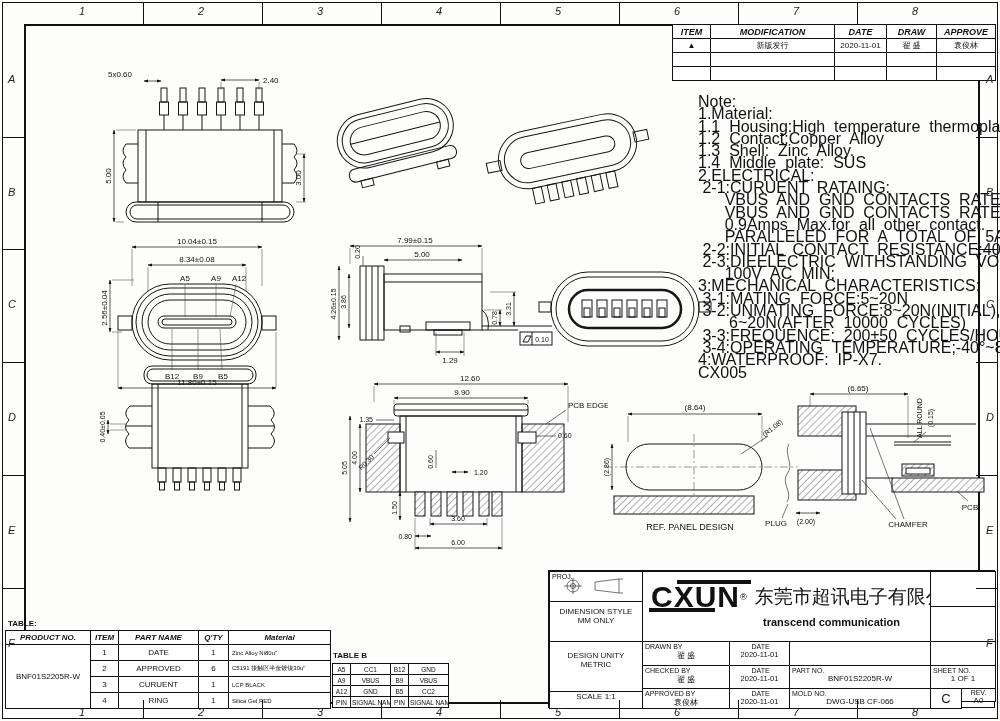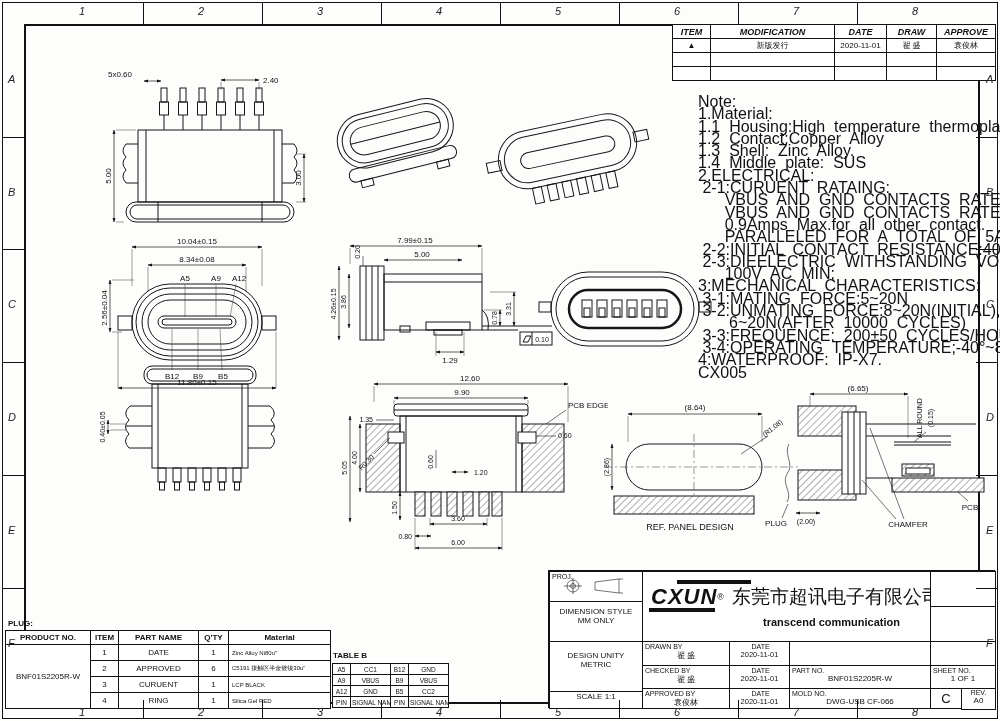--- a/index.html
+++ b/index.html
@@ -19,38 +19,38 @@
   .cl{stroke:#333;stroke-width:.5;fill:none;stroke-dasharray:8 3 2 3;}
   .sh{fill:url(#hatch);stroke:#161616;stroke-width:1;}
   .wf{fill:#fff;stroke:#161616;stroke-width:1;}
   #notes{position:absolute;left:698px;top:96px;width:285px;font-size:16px;line-height:12.3px;white-space:pre;letter-spacing:0;}
   table{border-collapse:collapse;position:absolute;background:#fff;table-layout:fixed;}
   td,th{border:1px solid #111;padding:0 1px;font-weight:normal;text-align:center;overflow:hidden;white-space:nowrap;}
   #rev-table{left:672px;top:24px;width:323px;}
   #rev-table th{font-style:italic;font-weight:bold;font-size:9px;height:13px;}
   #rev-table td{font-size:8px;height:13px;}
   #parts-table{left:5px;top:630px;width:325px;}
-  #parts-table th{font-size:8px;font-weight:bold;height:13px;}
+  #parts-table th{font-size:8px;font-weight:bold;height:13px;font-style:italic;}
   #parts-table td{font-size:8px;height:15px;}
   #parts-table td.mat{font-size:6px;text-align:left;padding-left:3px;}
   #tableb{left:332px;top:663px;width:116px;}
   #tableb td{font-size:6.5px;height:10px;}
   .lbl{position:absolute;font-size:8px;font-weight:bold;}
   #tol{position:absolute;left:452px;top:630px;width:96px;height:78px;border:1px solid #111;background:#fff;box-sizing:border-box;}
   #tol .hd{height:37px;border-bottom:1px solid #111;font-size:7.5px;text-align:center;white-space:pre-line;padding-top:2px;box-sizing:border-box;}
   #tol .row{height:13px;border-bottom:1px solid #111;font-size:7.5px;display:flex;box-sizing:border-box;}
   #tol .row .val{width:52px;border-right:1px solid #111;padding:1px 0 0 3px;box-sizing:border-box;}
   #tb{position:absolute;left:548px;top:570px;width:447px;height:138px;background:#fff;border:1.5px solid #111;box-sizing:border-box;font-size:8px;}
   .cell{position:absolute;border:1px solid #111;box-sizing:border-box;background:#fff;}
   .cl-lab{font-size:7px;display:block;text-align:left;padding:1px 0 0 2px;}
   .cl-val{display:block;text-align:center;}
   #caption{position:absolute;left:390px;top:538px;white-space:nowrap;}
   #caption .big{font-size:17px;letter-spacing:5px;}
   #caption .cn{font-size:10px;font-weight:bold;margin-left:6px;}
-  .logo{font-style:italic;font-weight:bold;font-size:22px;letter-spacing:1px;line-height:30px;position:relative;}
+  .logo{font-weight:bold;font-size:30px;letter-spacing:1px;line-height:30px;position:relative;}
   .logo .bar1{position:absolute;left:26px;top:-2px;width:74px;height:4px;background:#111;}
   .logo .bar2{position:absolute;left:-2px;bottom:0px;width:66px;height:4px;background:#111;}
   .reg{font-size:9px;vertical-align:super;font-style:normal;}
 </style>
 </head>
 <body>
 
 <div id="sheet">
 
   <svg width="0" height="0" style="position:absolute">
@@ -454,21 +454,21 @@
     <line class="sd" x1="118" y1="139" x2="84" y2="48"></line>
     <line class="dl" x1="10" y1="133" x2="34" y2="133"></line>
     <text x="72" y="11" text-anchor="middle">(6.65)</text>
     <text x="136" y="38" text-anchor="middle" class="t7" transform="rotate(-90 136 38)">ALL ROUND</text>
     <text x="147" y="38" text-anchor="middle" class="t7" transform="rotate(-90 147 38)">(0.15)</text>
     <text x="184" y="130" text-anchor="middle">PCB</text>
     <text x="122" y="147" text-anchor="middle">CHAMFER</text>
     <text x="20" y="144" text-anchor="middle" class="t7">(2.00)</text>
   </svg>
 
-  <div class="lbl" style="left:8px;top:619px">PLUG:</div>
+  <div class="lbl" style="left:8px;top:619px">TABLE:</div>
   <table id="parts-table">
     <colgroup>
         <col style="width:85px">
         <col style="width:28px">
         <col style="width:80px">
         <col style="width:30px">
         <col style="width:102px">
       </colgroup>
     <tbody>
         <tr>
@@ -615,21 +615,21 @@
       <span class="cl-lab" style="text-align:center">DATE</span>
       <span class="cl-val" style="font-size:7.5px">2020-11-01</span>
     </div>
     <div class="cell" style="left:240px;top:117px;width:142px;height:21px">
       <span class="cl-lab">MOLD NO.</span>
       <span class="cl-val">DWG-USB CF-066</span>
     </div>
     <div class="cell" style="left:381px;top:117px;width:32px;height:21px;text-align:center">
       <span style="font-size:13px;line-height:19px">C</span>
     </div>
-    <div class="cell" style="left:412px;top:117px;width:35px;height:22px;text-align:center">
+    <div class="cell" style="left:412px;top:117px;width:35px;height:14px;text-align:center">
       <div style="font-size:7px">REV.</div>
       <div>A0</div>
     </div>
   </div>
 
 <div class="zone-label" style="left: 79px; top: 5px;">1</div>
     <div class="zone-label" style="left: 198px; top: 5px;">2</div>
     <div class="zone-label" style="left: 317px; top: 5px;">3</div>
     <div class="zone-label" style="left: 436px; top: 5px;">4</div>
     <div class="zone-label" style="left: 555px; top: 5px;">5</div>

